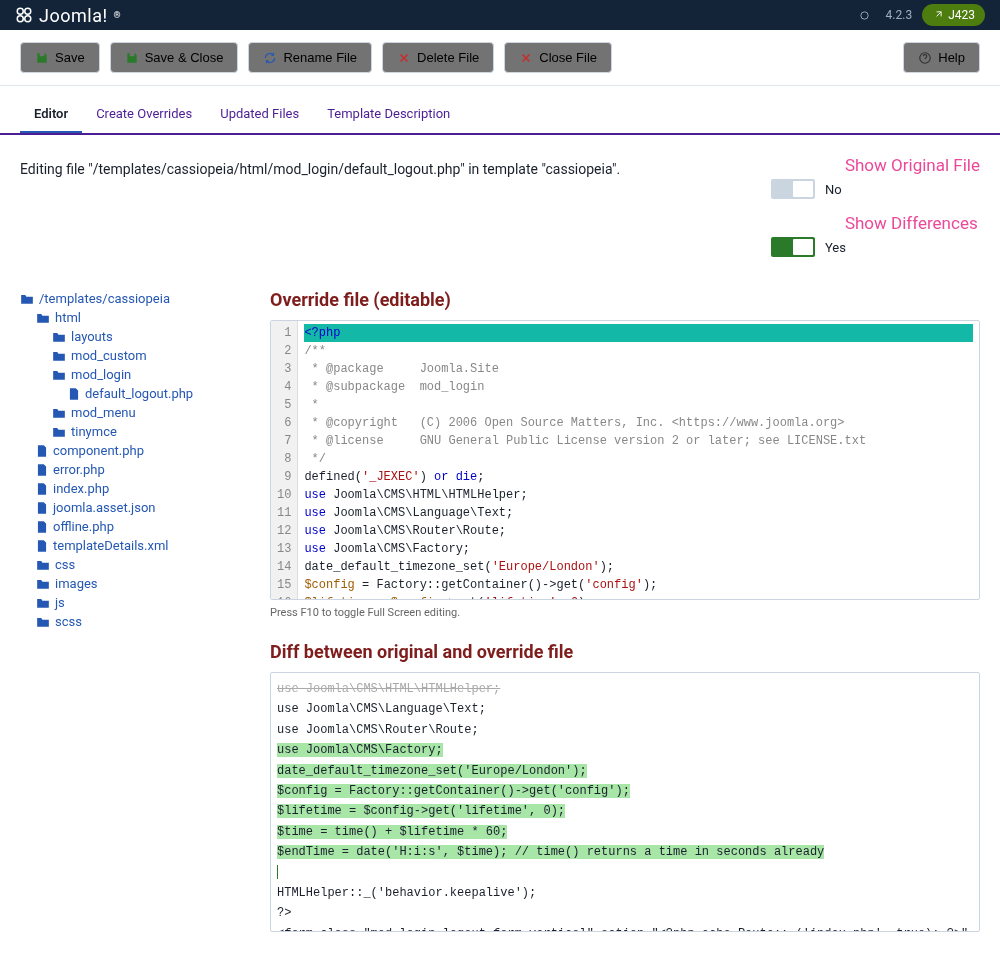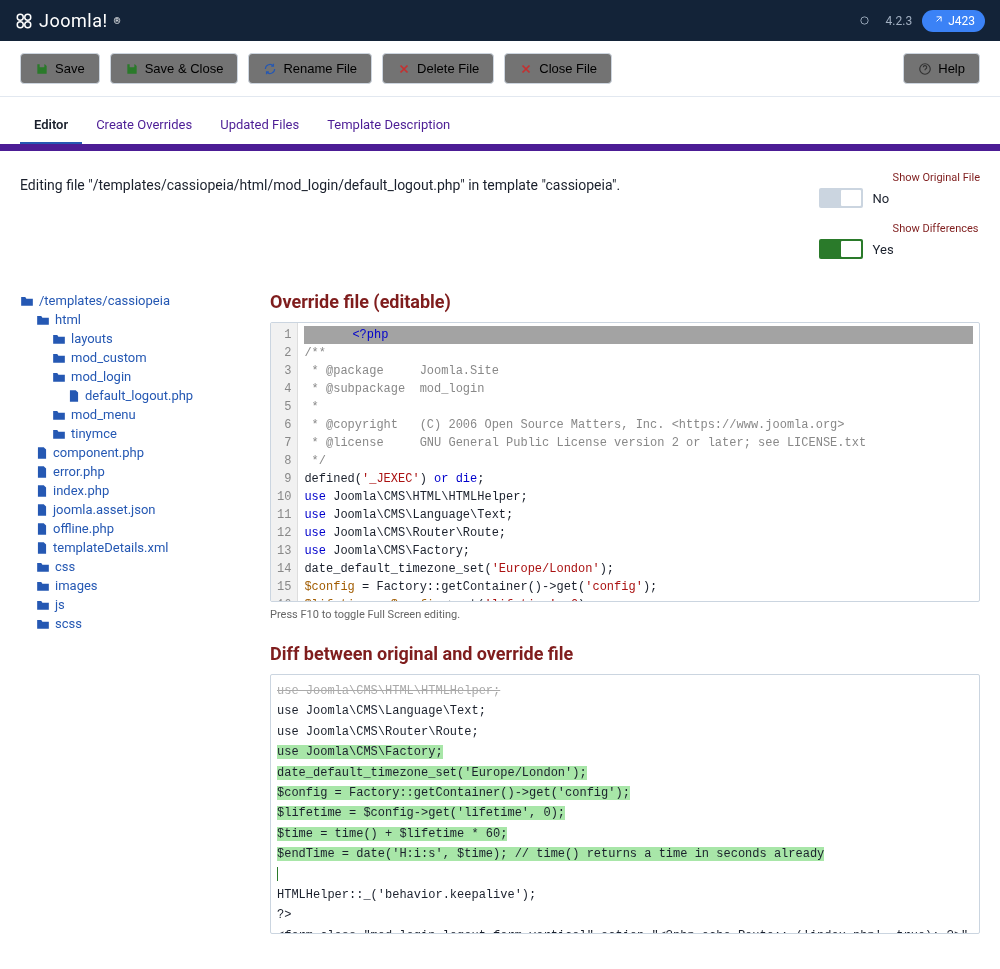--- a/index.html
+++ b/index.html
@@ -1,40 +1,40 @@
 <!DOCTYPE html>
 <html><head>
 <meta charset="utf-8">
 <style>
 * { margin: 0; padding: 0; box-sizing: border-box; }
 body { font-family: -apple-system, BlinkMacSystemFont, "Segoe UI", Roboto, sans-serif; font-size: 14px; color: #1a202c; background: #fff; width: 1000px; }
-.top-header { background: #132338; height: 41px; display: flex; align-items: center; padding: 0 15px; color: #fff; }
+.top-header { background: #132338; height: 30px; display: flex; align-items: center; padding: 0 15px; color: #fff; }
 .joomla-logo { font-size: 18px; font-weight: 400; letter-spacing: 0.5px; display: flex; align-items: center; gap: 6px; }
 .logo-icon { width: 18px; height: 18px; }
 .page-title-box { background: #1e3754; height: 45px; display: flex; align-items: center; padding: 0 12px; margin-left: 85px; color: #fff; font-size: 15px; gap: 8px; }
 .header-right { margin-left: auto; display: flex; align-items: center; gap: 10px; font-size: 12px; color: #a0aec0; }
 .version-text { display: flex; align-items: center; gap: 16px; }
-.user-badge { background: #3b82f6; color: #fff; padding: 4px 10px; border-radius: 12px; font-size: 12px; display: flex; align-items: center; gap: 5px; }
+.user-badge { background: #4d7c0f; color: #fff; padding: 4px 10px; border-radius: 12px; font-size: 12px; display: flex; align-items: center; gap: 5px; }
 .toolbar { background: #fff; padding: 12px 20px; border-bottom: 1px solid #e2e8f0; display: flex; gap: 10px; }
 .btn { background: #737373; border: 1px solid #cdd5df; border-radius: 4px; padding: 7px 14px; font-size: 13px; cursor: pointer; display: flex; align-items: center; gap: 6px; }
 .btn-icon { width: 14px; height: 14px; }
 .btn-save .btn-icon { color: #2a7a2a; }
 .btn-danger .btn-icon { color: #c53030; }
 .btn-rename .btn-icon { color: #2558b3; }
 .toolbar-right { margin-left: auto; }
-.tabs { display: flex; border-bottom: 7px solid #4c1d95; padding: 0 20px; margin-top: 10px; }
+.tabs { display: flex; border-bottom: 2px solid #4c1d95; padding: 0 20px; margin-top: 10px; }
 .tab { padding: 10px 14px; font-size: 13px; color: #2558b3; cursor: pointer; border-bottom: 2px solid transparent; }
 .tab.active { color: #1a202c; font-weight: 600; border-bottom-color: #2558b3; }
 .tab:not(.active) { color: #4c1d95; }
 .content { padding: 20px; }
 .editing-row { display: flex; justify-content: space-between; align-items: flex-start; }
 .editing-msg { font-size: 14px; color: #1a202c; padding: 6px 0 20px 0; }
 .toggle-group { display: flex; flex-direction: column; gap: 14px; align-items: flex-start; }
 .toggle-item { display: flex; flex-direction: column; gap: 4px; }
-.toggle-label { font-size: 11px; color: #7f1d1d; padding-left: 74px; }
+.toggle-label { font-size: 17px; color: #ec4899; padding-left: 74px; }
 .toggle-row { display: flex; align-items: center; gap: 10px; }
 .toggle { width: 44px; height: 20px; background: #cbd5e0; border-radius: 2px; position: relative; cursor: pointer; }
 .toggle-knob { width: 20px; height: 16px; background: #fff; position: absolute; top: 2px; border-radius: 1px; }
 .toggle.off { background: #cbd5e0; }
 .toggle.off .toggle-knob { right: 2px; }
 .toggle.on { background: #2a7a2a; }
 .toggle.on::after { content: ''; width: 20px; height: 16px; background: #fff; position: absolute; top: 2px; right: 2px; border-radius: 1px; }
 .toggle-value { font-size: 13px; }
 .main-area { display: flex; gap: 20px; margin-top: 32px; }
 .file-tree { width: 230px; font-size: 13px; color: #2558b3; }
@@ -42,21 +42,21 @@
 .tree-node .icon { width: 14px; height: 12px; flex-shrink: 0; }
 .tree-children { margin-left: 16px; }
 .tree-file-icon { width: 12px; height: 14px; }
 .editor-panel { flex: 1; }
 .panel-title { font-size: 18px; font-weight: 700; color: #7f1d1d; margin-bottom: 10px; }
 .code-editor { border: 1px solid #cbd5e0; border-radius: 2px; display: flex; font-family: 'Courier New', monospace; font-size: 12px; max-height: 280px; overflow: hidden; }
 .gutter { background: #f1f1f1; color: #888; text-align: right; padding: 3px 6px; user-select: none; border-right: 1px solid #ddd; }
 .gutter div { line-height: 1.5; }
 .code-body { flex: 1; padding: 3px 6px; overflow-x: auto; }
 .code-body div { line-height: 1.5; white-space: pre; }
-.code-body .hl-line { background: #a3a3a3; padding-left: 48px; }
+.code-body .hl-line { background: #14b8a6; }
 .kw { color: #0000cc; }
 .str { color: #aa1111; }
 .cm { color: #888; }
 .var { color: #a15c00; }
 .hint { text-align: left; font-size: 11px; color: #666; padding: 6px 2px 0 0; }
 .diff-panel { margin-top: 22px; }
 .diff-box { border: 1px solid #cbd5e0; border-radius: 2px; font-family: 'Courier New', monospace; font-size: 12px; padding: 6px; line-height: 1.7; max-height: 260px; overflow: hidden; }
 .diff-box div { white-space: pre-wrap; }
 .diff-add { background: #a8e6a8; display: inline; }
 .diff-cursor { display:inline-block; width:1px; height:14px; background:#2a7a2a; vertical-align:middle; }

